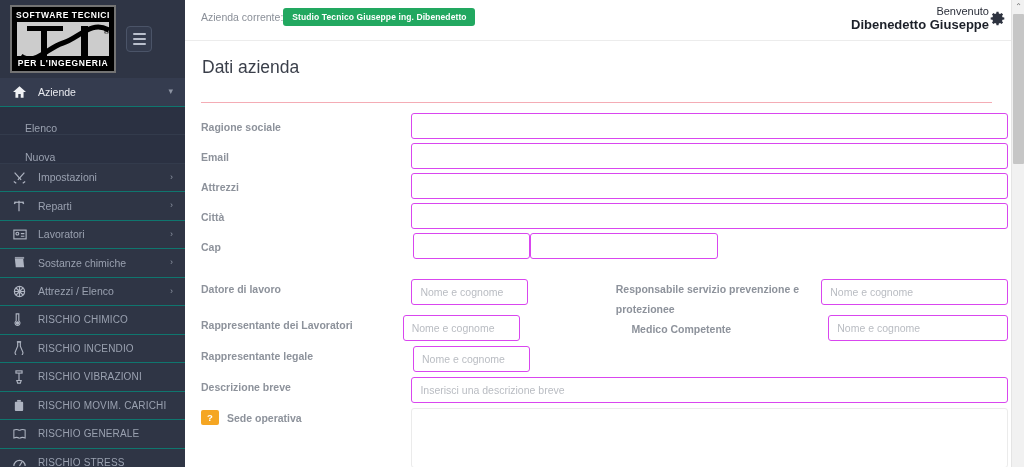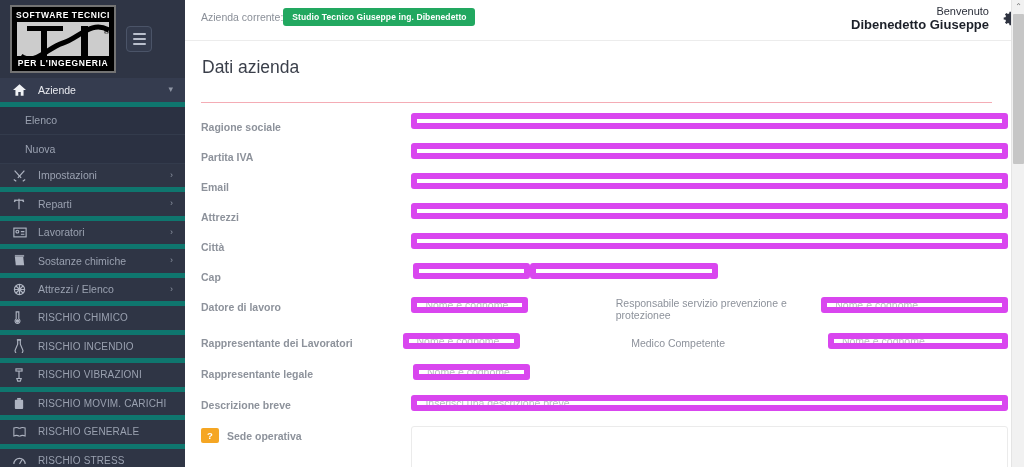--- a/index.html
+++ b/index.html
@@ -61,37 +61,37 @@
     background: #b9bfcc; border-radius: 1px;
   }
 
   .nav { width: 100%; }
   .nav-item {
     display: flex; align-items: center;
     height: 28.5px;
     padding: 0 12px 0 13px;
     color: #9aa1b0;
     font-size: 10.5px;
-    border-bottom: 5px solid #0f766e;
+    border-bottom: 1px solid #0f766e;
     cursor: pointer;
     position: relative;
     white-space: nowrap;
   }
   .nav-item.active { background: #353c4f; color: #e8eaef; }
   .nav-item .ic {
     width: 18px; min-width: 18px; height: 14px;
     display: flex; align-items: center; justify-content: flex-start;
     margin-right: 7px;
     color: #aeb4c1;
   }
   .nav-item.active .ic { color: #f0f2f5; }
   .nav-item .label { flex: 1; overflow: hidden; text-overflow: ellipsis; }
   .nav-item .chev { color: #8e95a4; font-size: 9px; line-height: 1; }
   .nav-sub {
-    display: flex; align-items: center;
+    display: flex; align-items: flex-end;
     height: 28.5px;
     padding-left: 25px;
     color: #9aa1b0; font-size: 10.5px;
     background: #2b3142;
     border-bottom: 1px solid #333b4c;
     cursor: pointer;
   }
   .nav-item.risk { font-size: 10px; letter-spacing: .15px; }
 
   
@@ -111,22 +111,22 @@
   .az-label { font-size: 10.5px; color: #8a8f98; margin-right: 0; }
   .az-badge {
     background: #22a860; color: #fff;
     font-size: 8.5px; font-weight: 700;
     padding: 4px 8px 4px 9px;
     border-radius: 3px; white-space: nowrap;
     letter-spacing: .1px;
     cursor: pointer;
   }
   .topright {
-    position: absolute; right: 5px; top: 4px;
-    display: flex; align-items: center; gap: 13px;
+    position: absolute; right: 18px; top: 4px;
+    display: flex; align-items: center; gap: 0;
   }
   .welcome { text-align: right; line-height: 14px; }
   .welcome .w1 { font-size: 11px; color: #2b2f3a; }
   .welcome .w2 { font-size: 13px; color: #1c2029; font-weight: 700; }
   .gear { color: #2e3340; cursor: pointer; display:flex; }
   .topbar-bottomline {
     position: absolute; left: 0; right: 0; top: 40px;
     height: 1px; background: #ececec;
   }
 
@@ -143,39 +143,39 @@
 
   
   .form { padding-top: 10px; }
   .row { display: flex; align-items: flex-start; height: 30px; }
   .lbl {
     font-size: 10.5px; color: #8d929b; font-weight: 700;
     padding-top: 8px;
   }
   .col-l-label { width: 212px; }
   .fld {
-    border: 6px solid #d946ef; border-radius: 3px;
-    background: #fff; height: 16px;
+    border: 1px solid #d946ef; border-radius: 3px;
+    background: #fff; height: 26px;
     font-size: 10.5px; color: #333; padding: 0 8px;
     outline: none; font-family: "Liberation Sans", sans-serif;
   }
   .fld::placeholder { color: #b9bcc2; }
   .fld-wide { width: 601px; }
   .fld-small { width: 117px; }
   .fld-name { width: 117px; }
   .fld-right { width: 188px; }
 
   .rowflex { display: flex; align-items: flex-start; }
   .right-lbl-prov {
     width: 295px; text-align: right; padding-right: 45px;
     font-size: 10.5px; color: #8d929b; font-weight: 700; padding-top: 8px;
   }
   .right-lbl {
-    width: 207px; font-size: 10.5px; color: #8d929b; font-weight: 400;
-    padding-top: 4px; line-height: 12px;
+    width: 207px; font-size: 10.5px; color: #8d929b; font-weight: 700;
+    padding-top: 4px; line-height: 20px;
   }
   .gapcol2 { width: 88px; }
 
   .badge-q {
     display: inline-flex; align-items: center; justify-content: center;
     width: 18px; height: 15px; background: #f5a623; color: #fff;
     font-size: 9.5px; font-weight: 700; border-radius: 2px;
     margin-right: 8px;
   }
   .sede-lbl { display: flex; align-items: center; padding-top: 6px; }
@@ -401,24 +401,20 @@
       <h1 class="page-title">Dati azienda</h1>
       <div class="title-rule"></div>
 
       <div class="form">
 
         <div class="row">
           <div class="lbl col-l-label">Ragione sociale</div>
           <input class="fld fld-wide" value="" placeholder="" style="">
         </div>
 
-        <div class="row">
-          <div class="lbl col-l-label">Partita IVA</div>
-          <input class="fld fld-wide" value="" placeholder="" style="">
-        </div>
 
         <div class="row">
           <div class="lbl col-l-label">Email</div>
           <input class="fld fld-wide" value="" placeholder="" style="">
         </div>
 
         <div class="row">
           <div class="lbl col-l-label">Attrezzi</div>
           <input class="fld fld-wide" value="" placeholder="" style="">
         </div>
@@ -427,21 +423,21 @@
           <div class="lbl col-l-label">Città</div>
           <input class="fld fld-wide" value="" placeholder="" style="">
         </div>
 
         <div class="row">
           <div class="lbl col-l-label">Cap</div>
           <input class="fld fld-small" value="" placeholder="" style="">
           <input class="fld fld-right" value="" placeholder="" style="">
         </div>
 
-        <div class="rowflex" style="height:36px;">
+        <div class="rowflex" style="height:36px;margin-top:12px;">
           <div class="lbl col-l-label">Datore di lavoro</div>
           <input class="fld fld-name" style="margin-top: 4px;" value="" placeholder="Nome e cognome">
           <div class="gapcol2"></div>
           <div class="right-lbl">Responsabile servizio prevenzione e protezionee</div>
           <input class="fld fld-right" style="margin-top: 4px;" value="" placeholder="Nome e cognome">
         </div>
 
         <div class="rowflex" style="height:31px;">
           <div class="lbl col-l-label">Rappresentante dei Lavoratori</div>
           <input class="fld fld-name" style="margin-top: 4px;" value="" placeholder="Nome e cognome">

